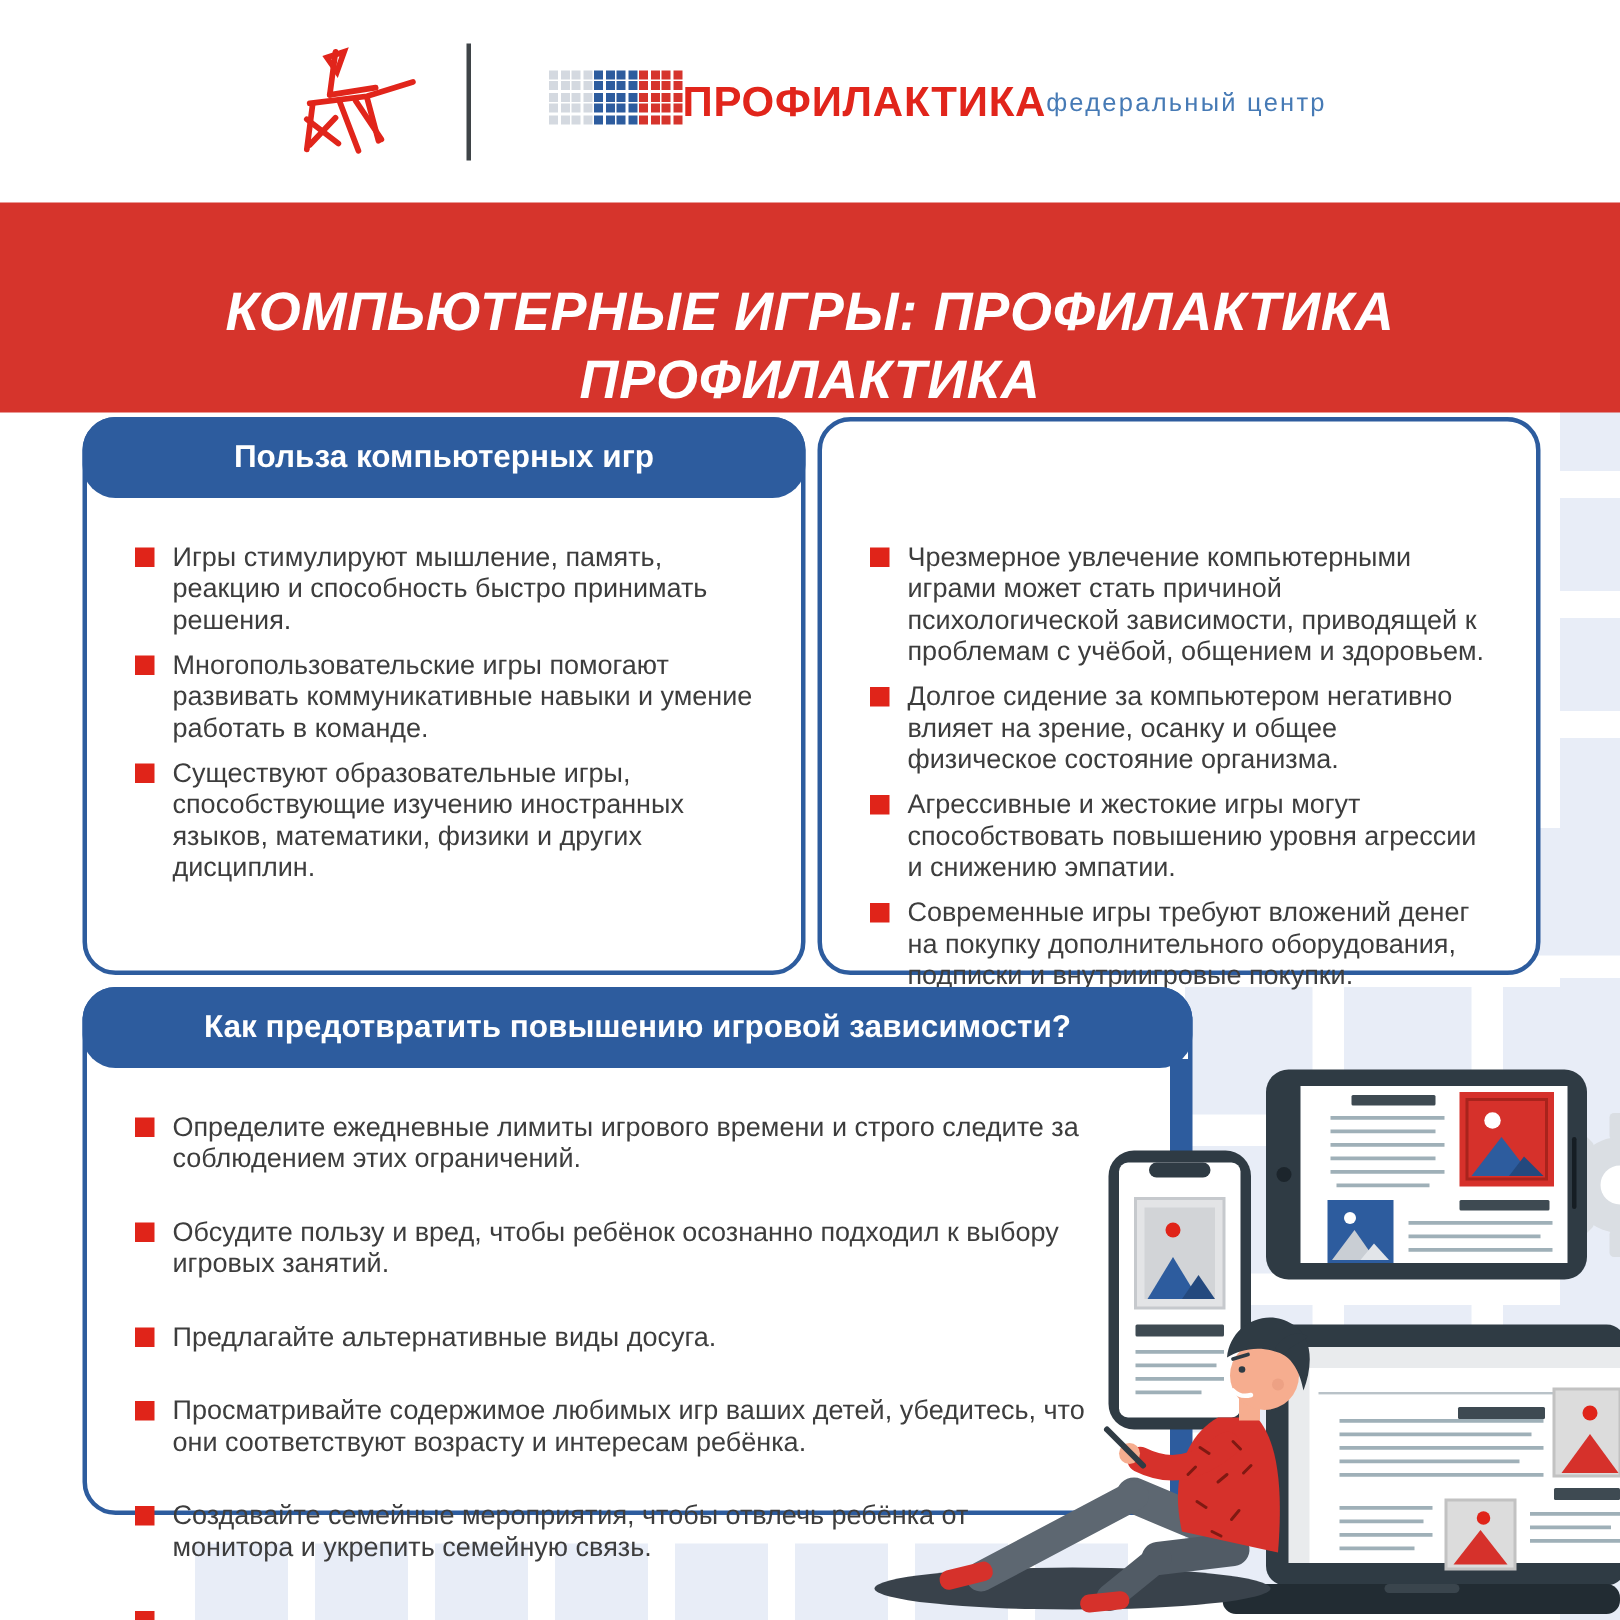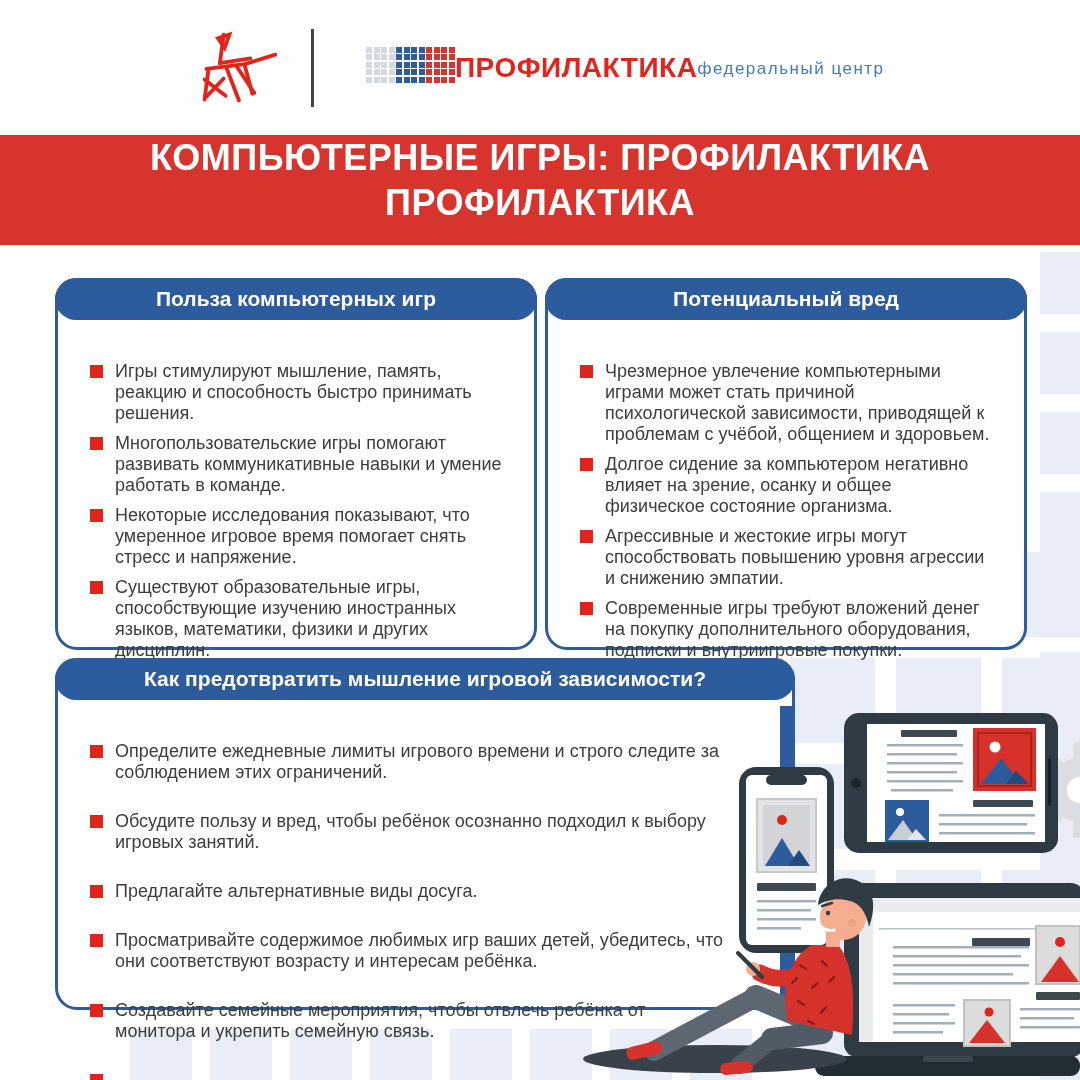--- a/index.html
+++ b/index.html
@@ -15,30 +15,30 @@
     position:absolute;top:0;left:0;width:100%;height:135px;z-index:2;
     display:flex;align-items:center;justify-content:center;background:#fff;
   }
   .logo-divider{width:3px;height:78px;background:#3f4448;margin:0 30px;}
   .brand-block{display:flex;align-items:center;margin-left:22px;}
   .pixel-grid{display:grid;grid-template-columns:repeat(12,6px);grid-auto-rows:6px;gap:1.5px;margin-bottom:6px;}
   .brand-name{font-size:28px;font-weight:bold;color:#e1251b;letter-spacing:.5px;line-height:1.05;}
   .brand-sub{font-size:17px;color:#467ab5;letter-spacing:1.5px;margin-top:2px;}
   
   .banner{
-    position:absolute;top:135px;left:0;width:100%;height:110px;background:#d6342c;z-index:2;
-    display:flex;flex-direction:column;justify-content:flex-start;align-items:center;
+    position:absolute;top:135px;left:0;width:100%;height:140px;background:#d6342c;z-index:2;
+    display:flex;flex-direction:column;justify-content:flex-end;align-items:center;font-style:italic;
   }
   .banner-line{color:#fff;font-weight:bold;font-size:36px;line-height:45px;letter-spacing:.5px;text-align:center;}
   
   .card{
     position:absolute;background:#fff;border:3px solid #2d5c9e;border-radius:22px;z-index:2;box-sizing:border-box;
   }
   .card-head{
-    position:absolute;top:-3px;left:-3px;right:-3px;height:42px;background:#2d5c9e;border-radius:22px;
+    position:absolute;top:-3px;left:-3px;right:-3px;height:54px;background:#2d5c9e;border-radius:22px;
     display:flex;align-items:center;justify-content:center;
   }
   .card-head span{color:#fff;font-weight:bold;font-size:21px;}
   .card-body{padding:64px 16px 8px 16px;}
   ul.blist{list-style:none;margin:16px;padding:0;display:flex;flex-direction:column;gap:9px;}
   ul.blist li{display:flex;align-items:flex-start;gap:12px;}
   .bullet-sq{flex:0 0 13px;width:13px;height:13px;background:#e02419;margin-top:4px;}
   .bullet-text{font-size:18px;line-height:21px;}
   .card-benefits{left:55px;top:278px;width:482px;height:372px;}
   .card-harm{left:545px;top:278px;width:482px;height:372px;}
@@ -193,37 +193,30 @@
           <li>
             <span class="bullet-sq"></span>
             <span class="bullet-text">Игры стимулируют мышление, память, реакцию и способность быстро принимать решения.</span>
           </li>
 
           <li>
             <span class="bullet-sq"></span>
             <span class="bullet-text">Многопользовательские игры помогают развивать коммуникативные навыки и умение работать в команде.</span>
           </li>
 
-          <li>
-            <span class="bullet-sq"></span>
-            <span class="bullet-text">Некоторые исследования показывают, что умеренное игровое время помогает снять стресс и напряжение.</span>
-          </li>
 
           <li>
             <span class="bullet-sq"></span>
             <span class="bullet-text">Существуют образовательные игры, способствующие изучению иностранных языков, математики, физики и других дисциплин.</span>
           </li>
         </ul>
     </div>
   </section>
 
   <section class="card card-harm">
-    <div class="card-head">
-      <span>Потенциальный вред</span>
-    </div>
     <div class="card-body">
       <ul class="blist">
 
           <li>
             <span class="bullet-sq"></span>
             <span class="bullet-text">Чрезмерное увлечение компьютерными играми может стать причиной психологической зависимости, приводящей к проблемам с учёбой, общением и здоровьем.</span>
           </li>
 
           <li>
             <span class="bullet-sq"></span>
@@ -238,21 +231,21 @@
           <li>
             <span class="bullet-sq"></span>
             <span class="bullet-text">Современные игры требуют вложений денег на покупку дополнительного оборудования, подписки и внутриигровые покупки.</span>
           </li>
         </ul>
     </div>
   </section>
 
   <section class="card card-prevention">
     <div class="card-head">
-      <span>Как предотвратить мышление игровой зависимости?</span>
+      <span>Как предотвратить повышению игровой зависимости?</span>
     </div>
     <div class="card-body">
       <ul class="blist">
 
           <li>
             <span class="bullet-sq"></span>
             <span class="bullet-text">Определите ежедневные лимиты игрового времени и строго следите за соблюдением этих ограничений.</span>
           </li>
 
           <li>

